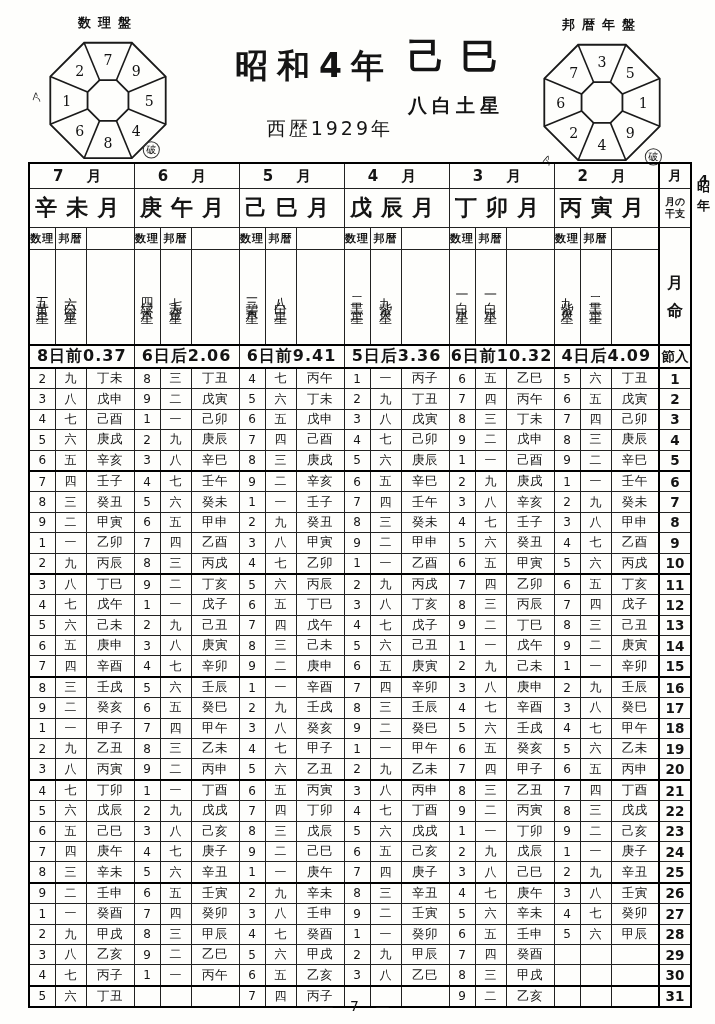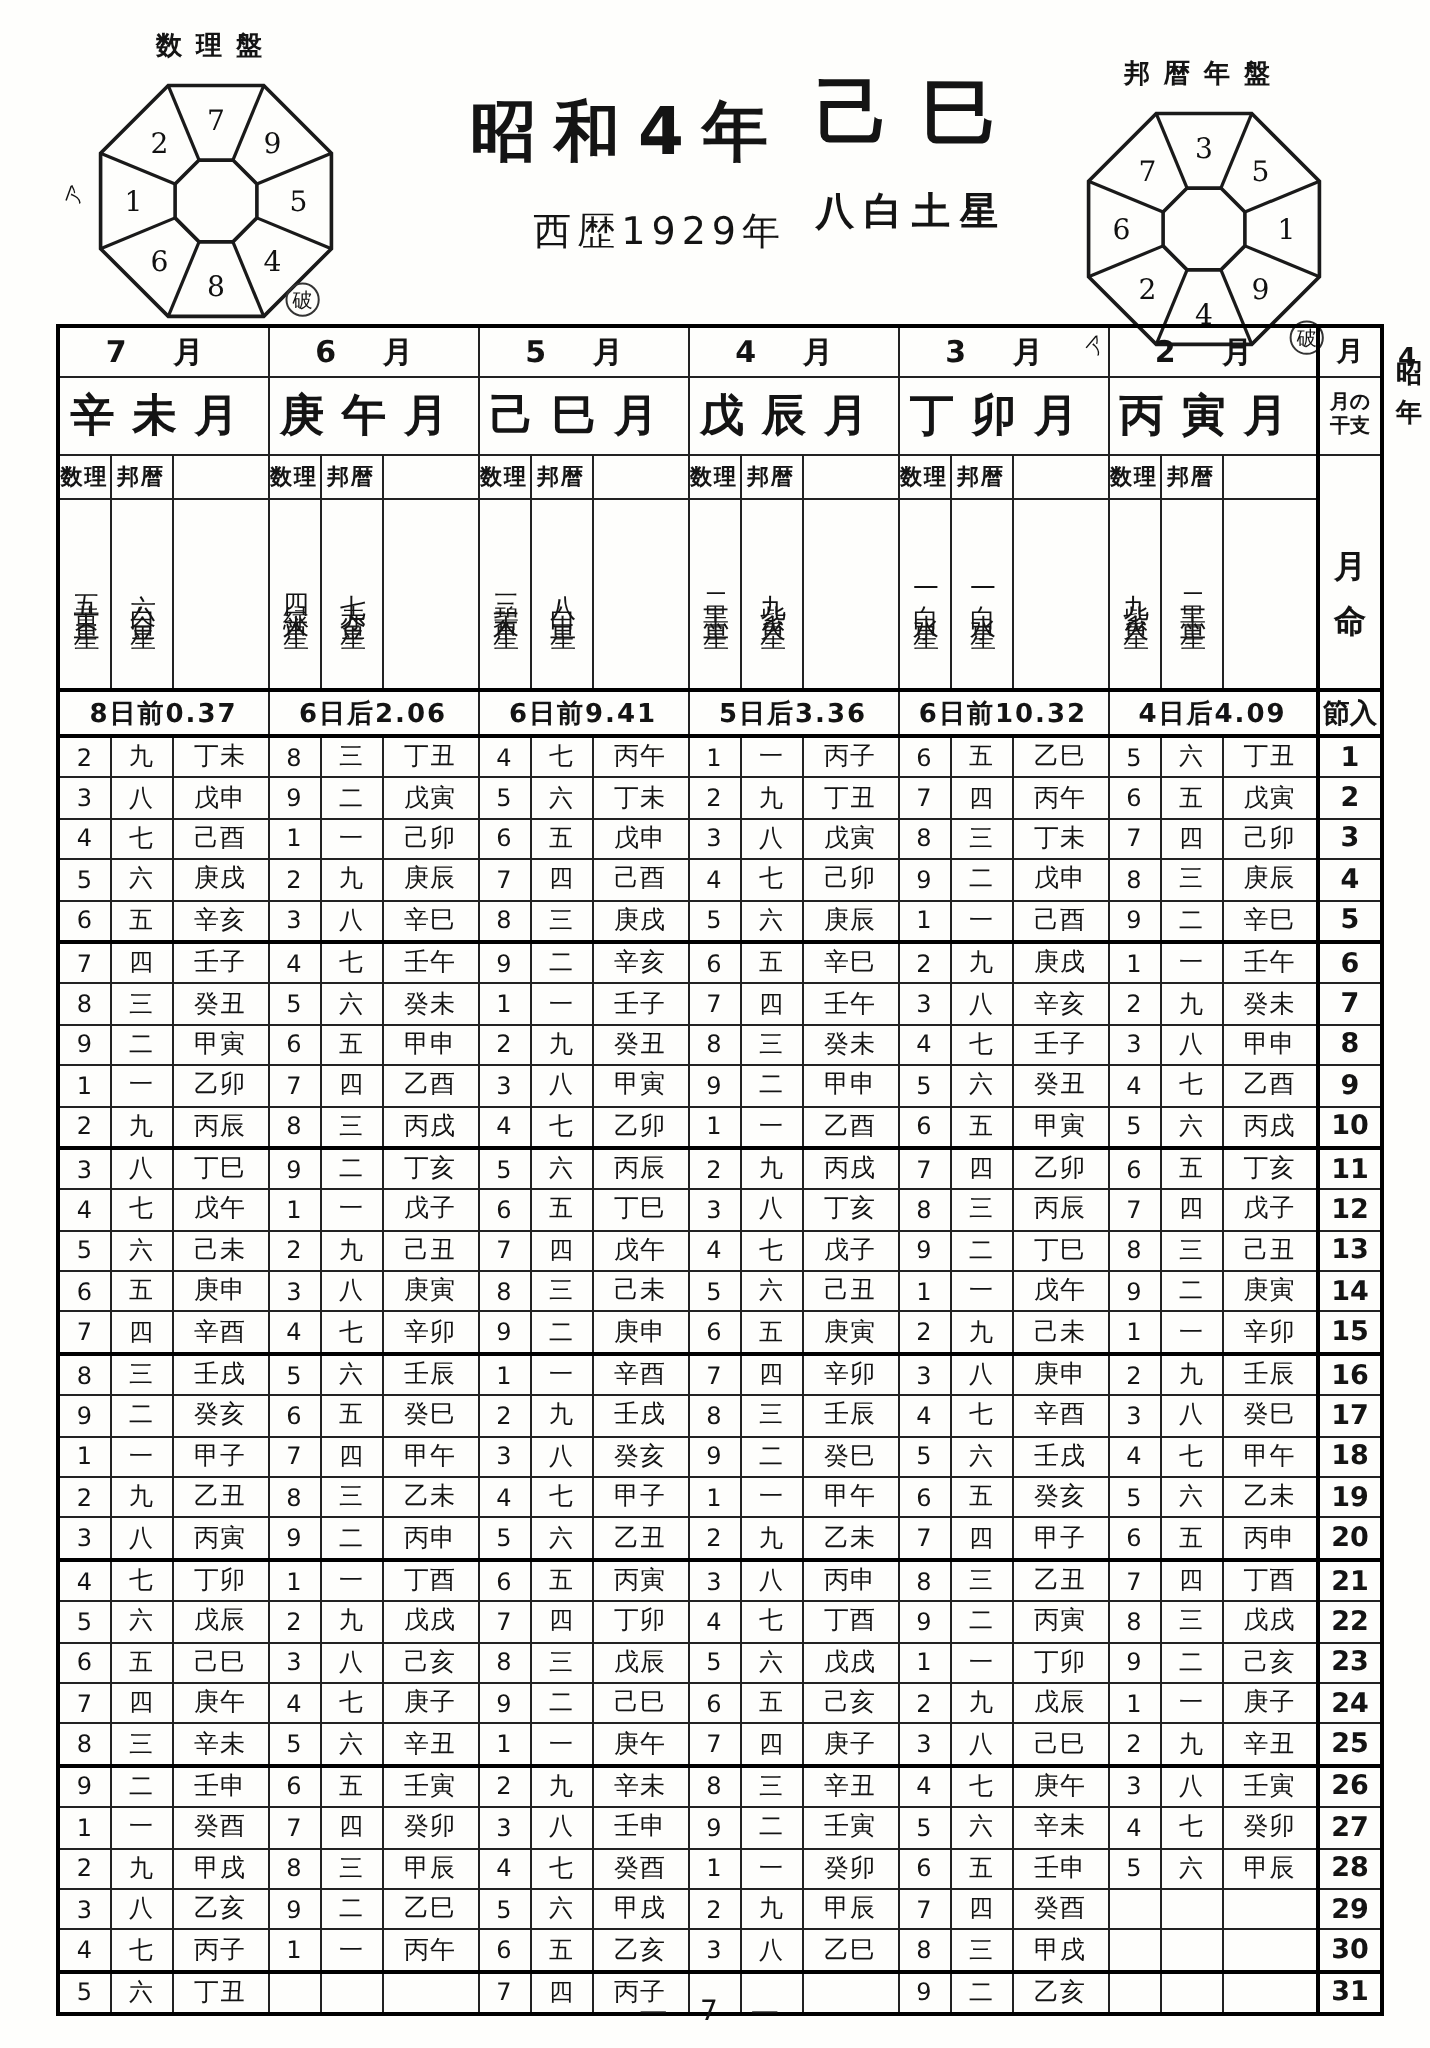--- a/index.html
+++ b/index.html
@@ -10,40 +10,40 @@
   .board-title{font-size:13px;font-weight:bold;letter-spacing:7px;margin-bottom:0px;}
   .board svg{display:block;margin:0 auto;}
   .board svg polygon{fill:none;stroke:#1a1a1a;stroke-width:1.8;}
   .board svg line{stroke:#1a1a1a;stroke-width:1.6;}
   .board svg text{font-family:"DejaVu Serif",serif;font-size:14px;fill:#111;text-anchor:middle;}
   .board svg text.mark{font-size:10px;}
   .board svg circle{fill:none;stroke:#333;stroke-width:1;}
   
   .title-center{position:absolute;left:178px;top:44px;width:215px;text-align:right;}
   .title-era{font-size:33px;font-weight:bold;letter-spacing:9px;white-space:nowrap;}
-  .title-west{font-size:19px;letter-spacing:3px;margin-top:14px;}
+  .title-west{font-size:19px;letter-spacing:3px;margin-top:27px;}
   .title-right{position:absolute;left:408px;top:32px;width:120px;}
   .title-kanshi{font-size:37px;font-weight:bold;letter-spacing:16px;white-space:nowrap;}
   .title-star{font-size:19px;font-weight:bold;letter-spacing:5px;margin-top:11px;white-space:nowrap;}
   .title-nature{font-size:19px;font-weight:bold;letter-spacing:5px;margin-top:1px;white-space:nowrap;}
   
   table.cal{position:absolute;left:28px;top:162px;border-collapse:collapse;table-layout:fixed;
             border:2px solid #000;}
   table.cal td{border:1px solid #222;padding:0;text-align:center;vertical-align:middle;
                overflow:hidden;white-space:nowrap;}
   td.group-start{border-left:2px solid #000;}
   tr.h-num td{height:24px;}
   tr.h-kanshi td{height:38px;}
   tr.h-sub td{height:21px;margin-left:22px;}
   tr.h-star td{height:94px;}
   tr.h-setsu td{height:21px;border-top:2px solid #000;border-bottom:2px solid #000;}
   .m-num{font-size:15px;font-weight:bold;letter-spacing:9px;}
   .m-kanshi{font-size:22px;font-weight:bold;letter-spacing:9px;}
   .sub{font-size:11px;font-weight:bold;letter-spacing:1px;}
-  .setsu{font-size:13px;font-weight:bold;letter-spacing:1px;}
+  .setsu{font-size:16px;font-weight:bold;letter-spacing:1px;}
   .vtext{writing-mode:vertical-rl;text-orientation:upright;font-size:13px;letter-spacing:5px;
          margin:0 auto;line-height:1;}
   .fate{writing-mode:vertical-rl;text-orientation:upright;font-size:16px;letter-spacing:26px;
         margin:0 auto;line-height:1;padding-top:6px;}
   .corner-kanshi-inner{display:inline-block;width:24px;font-size:10px;line-height:1.15;
                        white-space:normal;font-weight:bold;}
   .corner-month{font-size:14px;font-weight:bold;}
   .corner-setsu{font-size:11px;font-weight:bold;letter-spacing:0;}
   tbody.days td{height:19.4px;}
   .c-num{font-size:12px;}
@@ -92,21 +92,21 @@
   <div class="title-center">
     <div class="title-era">昭和4年</div>
     <div class="title-west">西歴1929年</div>
   </div>
 
   <div class="title-right">
     <div class="title-kanshi">己巳</div>
     <div class="title-star">八白土星</div>
   </div>
 
-  <div class="board" style="left:522px;top:28px;width:160px;">
+  <div class="board" style="left:522px;top:16px;width:160px;">
     <div class="board-title">邦暦年盤</div>
     <svg width="152" height="142" viewBox="0 0 150 141">
       <polygon points="132.3,44.3 98.7,10.7 51.3,10.7 17.7,44.3 17.7,91.7 51.3,125.3 98.7,125.3 132.3,91.7"></polygon>
       <polygon points="95.3,59.6 83.4,47.7 66.6,47.7 54.7,59.6 54.7,76.4 66.6,88.3 83.4,88.3 95.3,76.4"></polygon>
       <line x1="132.3" y1="44.3" x2="95.3" y2="59.6"></line>
         <line x1="98.7" y1="10.7" x2="83.4" y2="47.7"></line>
       <line x1="51.3" y1="10.7" x2="66.6" y2="47.7"></line>
         <line x1="17.7" y1="44.3" x2="54.7" y2="59.6"></line>
       <line x1="17.7" y1="91.7" x2="54.7" y2="76.4"></line>
         <line x1="51.3" y1="125.3" x2="66.6" y2="88.3"></line>

